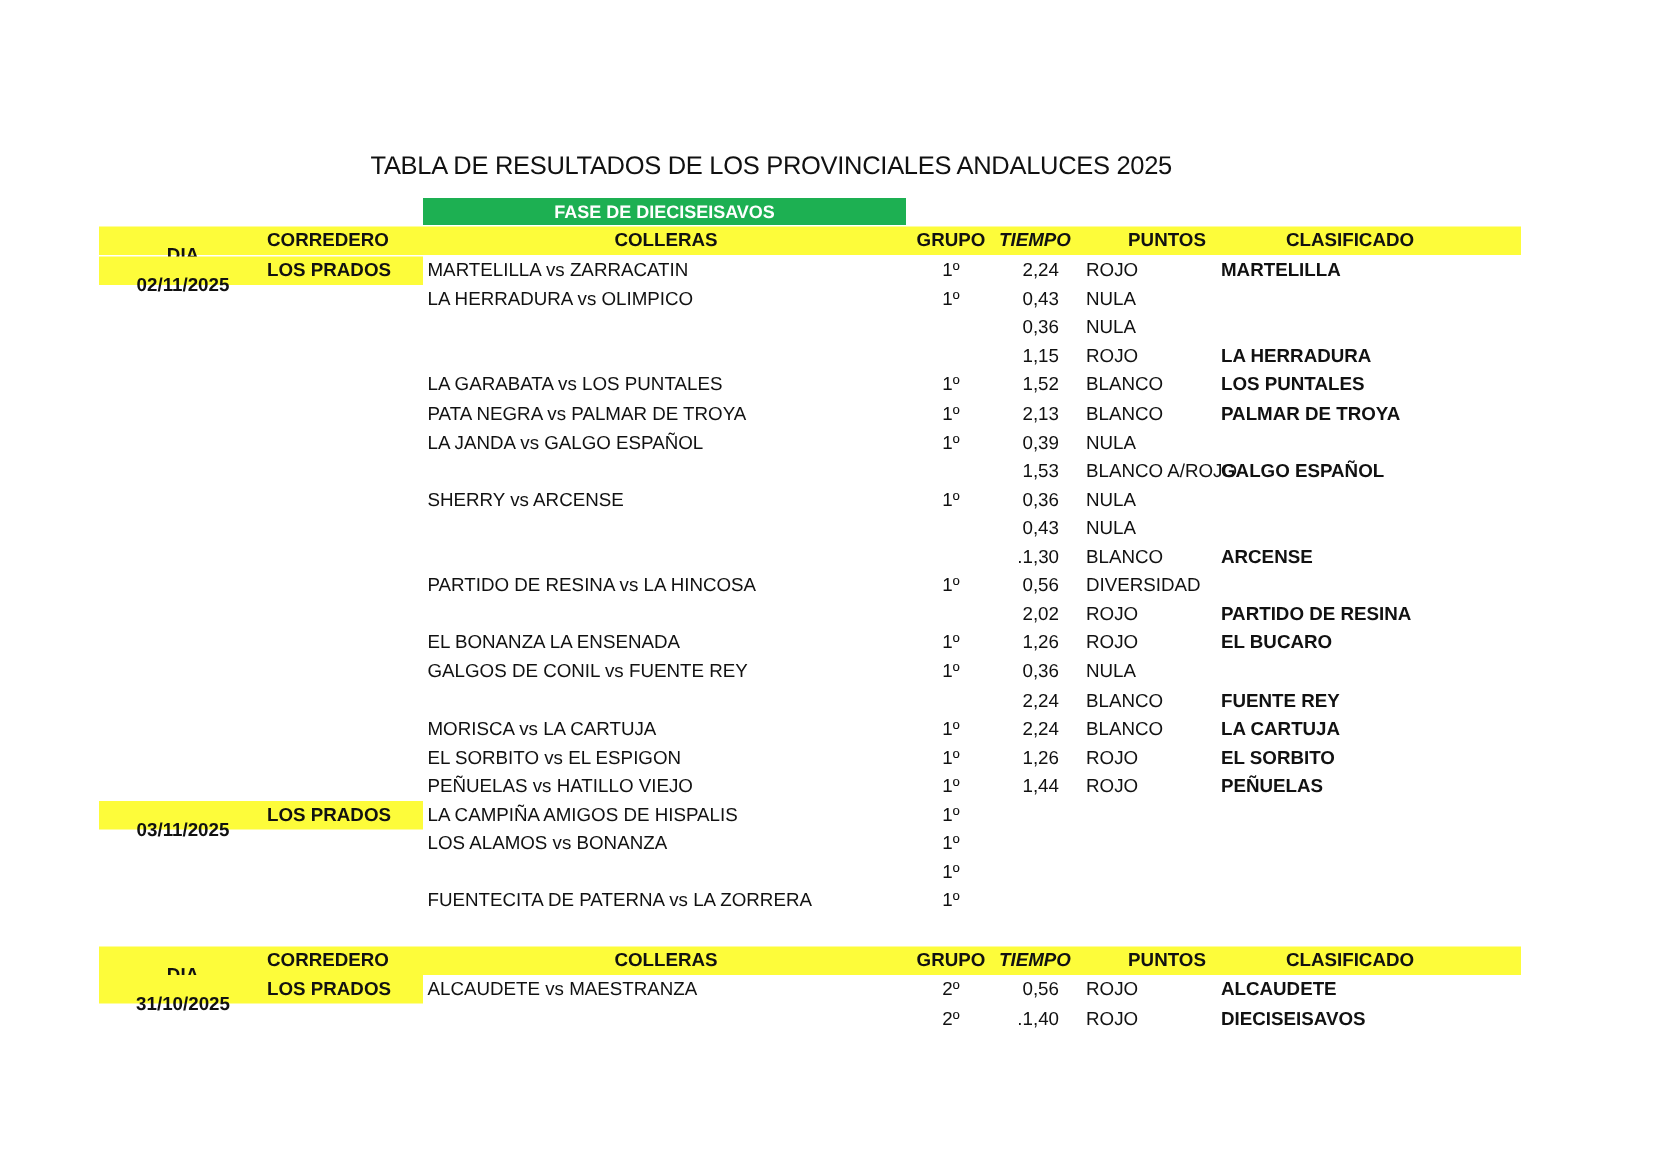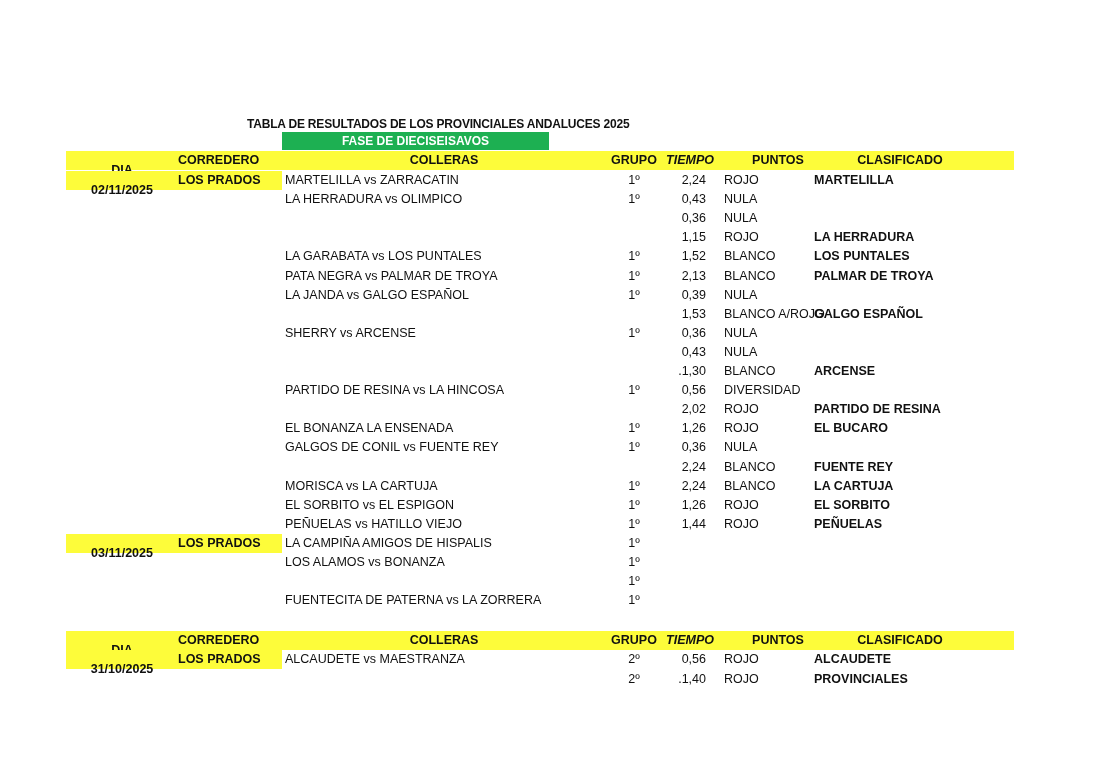--- a/index.html
+++ b/index.html
@@ -1,18 +1,18 @@
 <!DOCTYPE html>
 <html><head>
 <meta charset="utf-8">
 <style>
   html, body { margin:0; padding:0; background:#ffffff; }
   body { width:1102px; height:784px; position:relative; font-family:"Liberation Sans", sans-serif; color:#111; overflow:hidden; }
-  .title { position:absolute; left:247px; top:117px; font-size:12px; font-weight:bold; letter-spacing:-0.2px; white-space:nowrap; }
-  .phase { position:absolute; left:282px; top:132px; width:267px; height:18px; background:#1db052; color:#fff; font-size:12px; font-weight:bold; text-align:center; line-height:18px; }
+  .title { position:absolute; left:247px; top:101px; font-size:17px; font-weight:normal; letter-spacing:-0.2px; white-space:nowrap; }
+  .phase { position:absolute; left:282px; top:132px; width:322px; height:18px; background:#1db052; color:#fff; font-size:12px; font-weight:bold; text-align:center; line-height:18px; }
   .row { position:absolute; left:66px; height:19px; width:948px; font-size:12.5px; line-height:19px; white-space:nowrap; }
   .row > span { position:absolute; top:0; height:19px; }
   .hdr { background:#fdfc3a; font-weight:bold; }
   .c-dia { left:0; width:112px; text-align:center;margin-top:10px; }
   .c-corr { left:112px; width:104px; text-align:left; }
   .c-col { left:219px; width:320px; }
   .c-grp { left:540px; width:56px; text-align:center; }
   .c-tmp { left:596px; width:56px; text-align:center;font-style:italic; }
   .c-pun { left:658px; width:110px; }
   .c-cla { left:748px; width:172px; }
@@ -270,15 +270,15 @@
       <span class="d-tmp">0,56</span>
       <span class="c-pun">ROJO</span>
       <span class="c-cla bold">ALCAUDETE</span>
     </div>
     <div class="row" style="top: 670px;">
       <span class="c-dia bold"></span>
       <span class="c-corr bold"></span>
       <span class="c-grp">2º</span>
       <span class="d-tmp">.1,40</span>
       <span class="c-pun">ROJO</span>
-      <span class="c-cla bold">PROVINCIALES</span>
+      <span class="c-cla bold">DIECISEISAVOS</span>
     </div>
   </div>
 
 </body></html>

